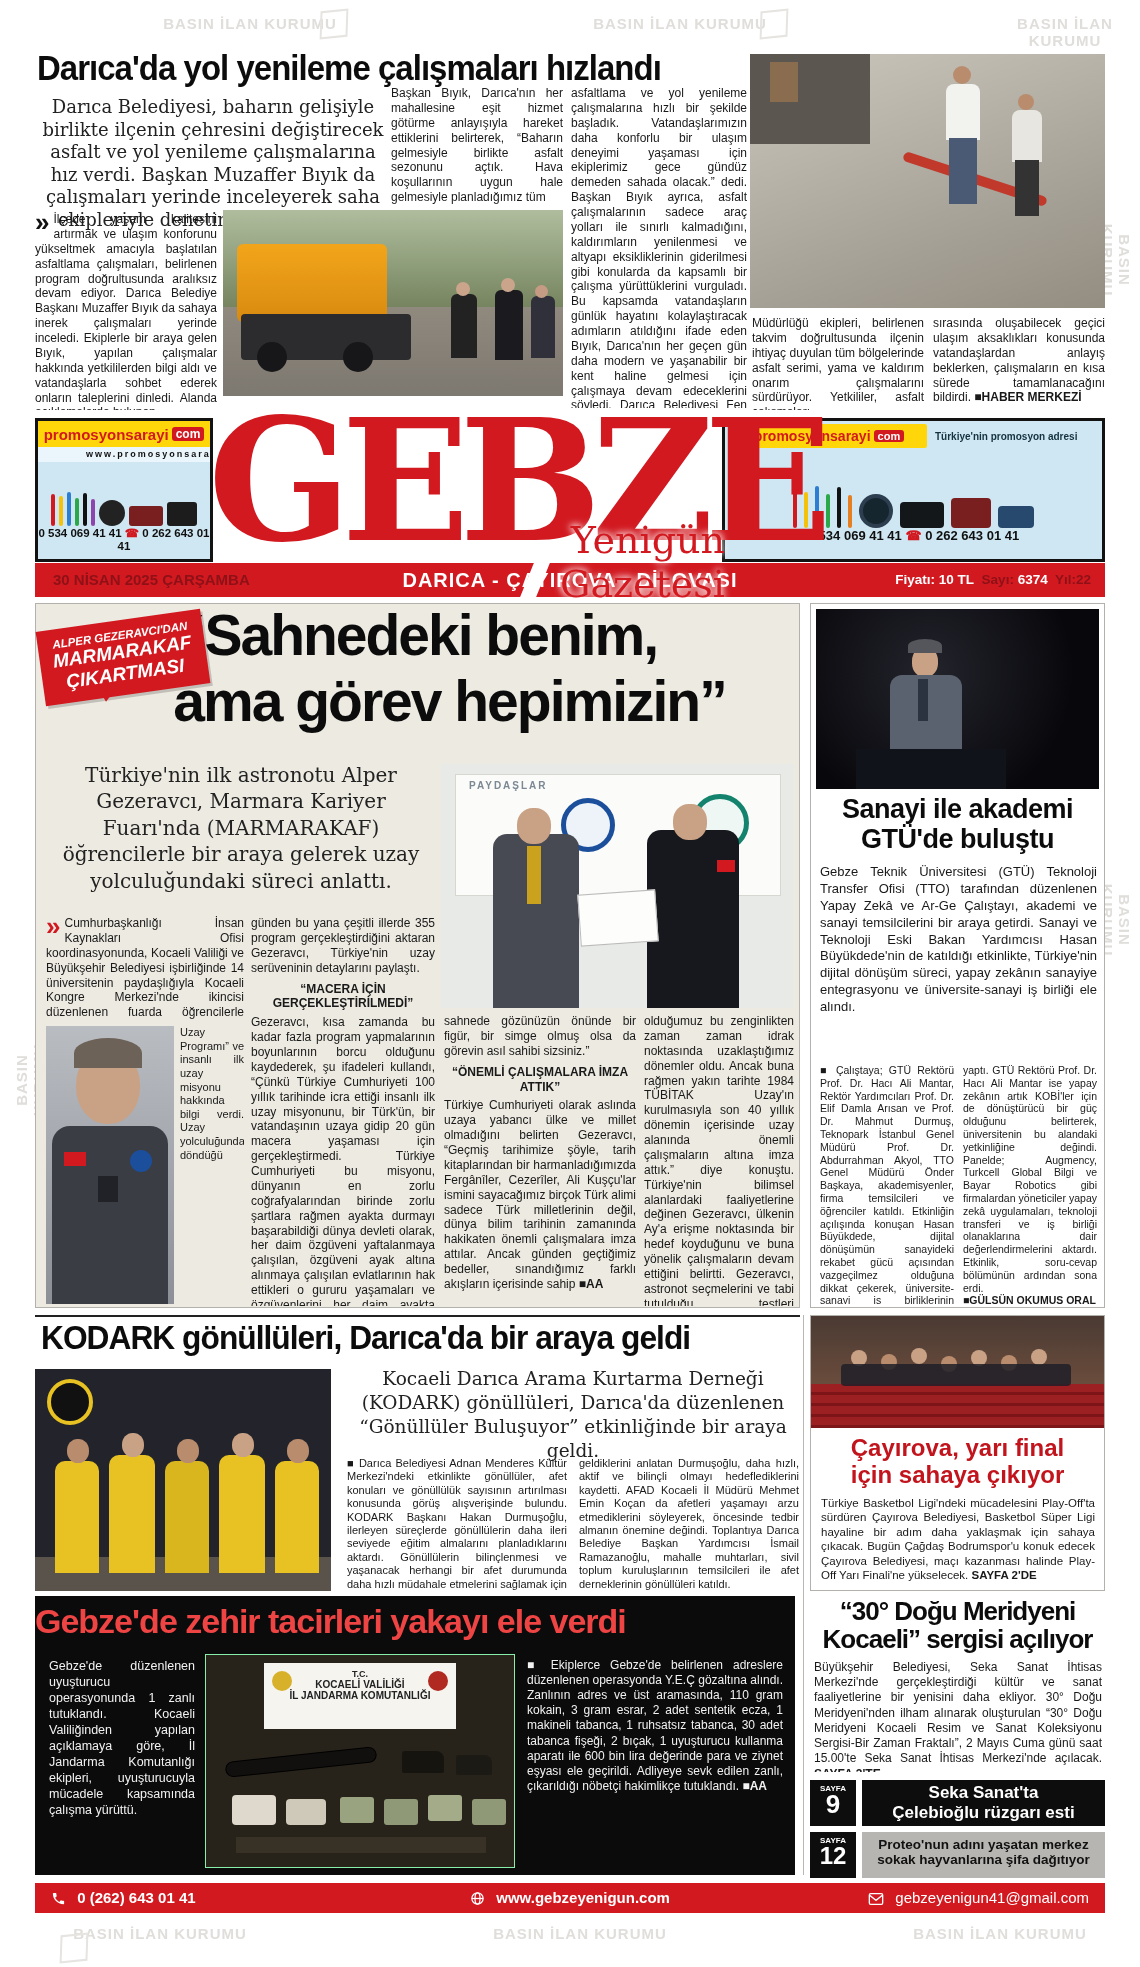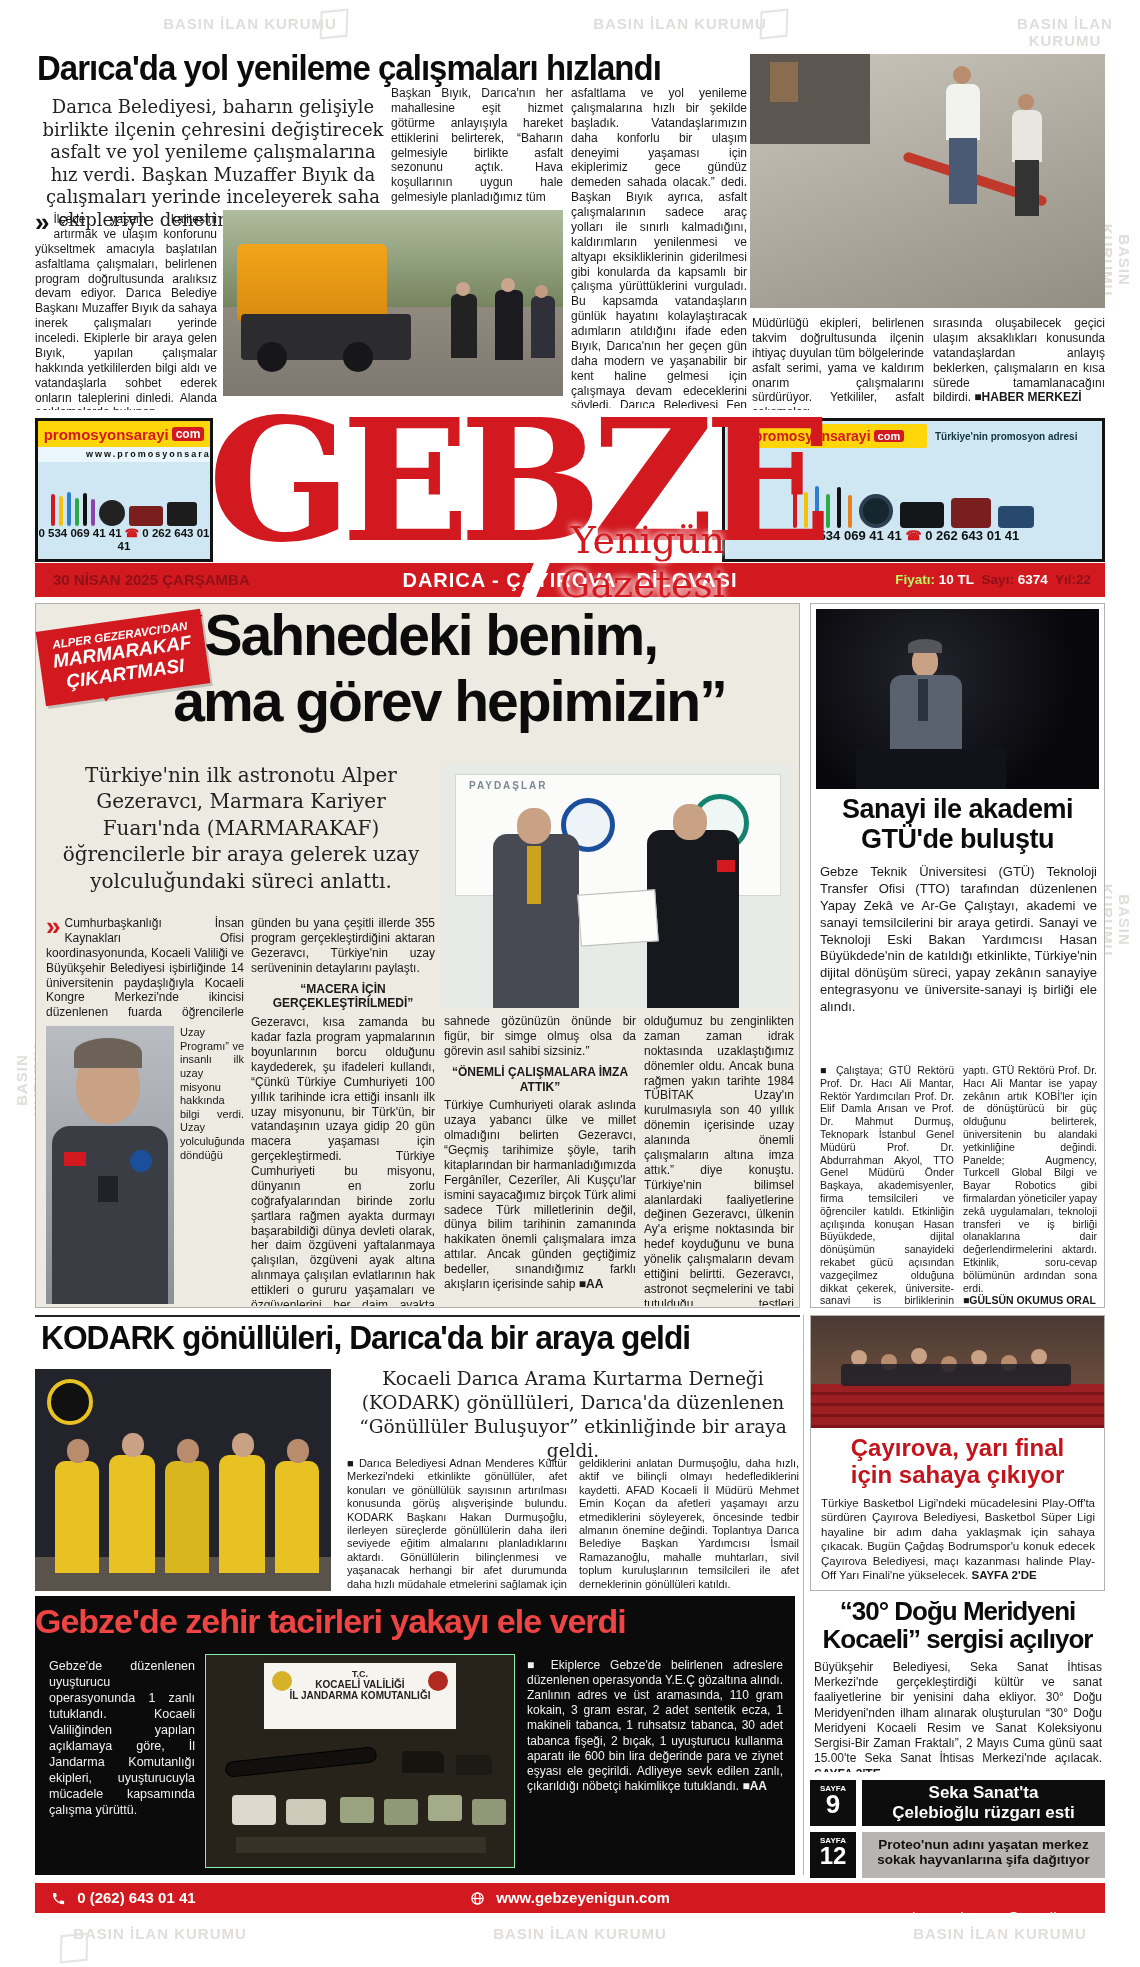--- a/index.html
+++ b/index.html
@@ -160,21 +160,21 @@
         <span style="color:#d21920;">☎</span>
         <span>0 262 643 01 41</span>
       </div>
     </div>
 
     <div class="redbar" style="left:35px;top:161px;width:1070px;height:34px;">
       <div class="abs" style="left:492px;top:0;width:16px;height:34px;background:#fff;transform:skewX(-22deg);"></div>
       <div class="abs" style="left:18px;top:8px;font-weight:bold;font-size:15px;color:#8e1117;">30 NİSAN 2025 ÇARŞAMBA</div>
       <div class="abs" style="left:300px;right:300px;top:6px;text-align:center;color:#fff;font-weight:bold;font-size:20px;letter-spacing:1px;">DARICA - ÇAYIROVA - DİLOVASI</div>
       <div class="abs" style="right:14px;top:9px;font-weight:bold;font-size:13.5px;">
-        <span style="color:#bef264;">Fiyatı:</span>
+        <span style="color:#ffffff;">Fiyatı:</span>
         <span style="color:#fff;">10 TL</span>&nbsp;
         <span style="color:#8e1117;">Sayı:</span>
         <span style="color:#fff;">6374</span>&nbsp;
         <span style="color:#8e1117;">Yıl:22</span>
       </div>
     </div>
   </section>
 
   <section class="panel" style="left:35px;top:603px;width:765px;height:705px;background:#edeae1;z-index:2;">
     <div class="badge" style="left:4px;top:16px;width:150px;">
@@ -345,21 +345,21 @@
     <div class="abs" style="left:0;right:0;top:6px;text-align:center;font-weight:bold;font-size:15px;">
       <svg class="footer-ic" width="15" height="15" viewBox="0 0 24 24">
           <g fill="none" stroke="#fff" stroke-width="2">
             <circle cx="12" cy="12" r="9"></circle>
             <ellipse cx="12" cy="12" rx="4" ry="9"></ellipse>
             <path d="M3 12h18"></path>
           </g>
         </svg>
       <span>www.gebzeyenigun.com</span>
     </div>
-    <div class="abs" style="right:16px;top:6px;font-weight:normal;font-size:15px;margin-top:20px;">
+    <div class="abs" style="right:16px;top:6px;font-weight:normal;font-size:15px;">
       <svg class="footer-ic" width="16" height="14" viewBox="0 0 24 20">
           <g fill="none" stroke="#fff" stroke-width="2">
             <rect x="2" y="2" width="20" height="16" rx="2"></rect>
             <path d="M2 4l10 8L22 4"></path>
           </g>
         </svg>
       <span>gebzeyenigun41@gmail.com</span>
     </div>
   </footer>
 

